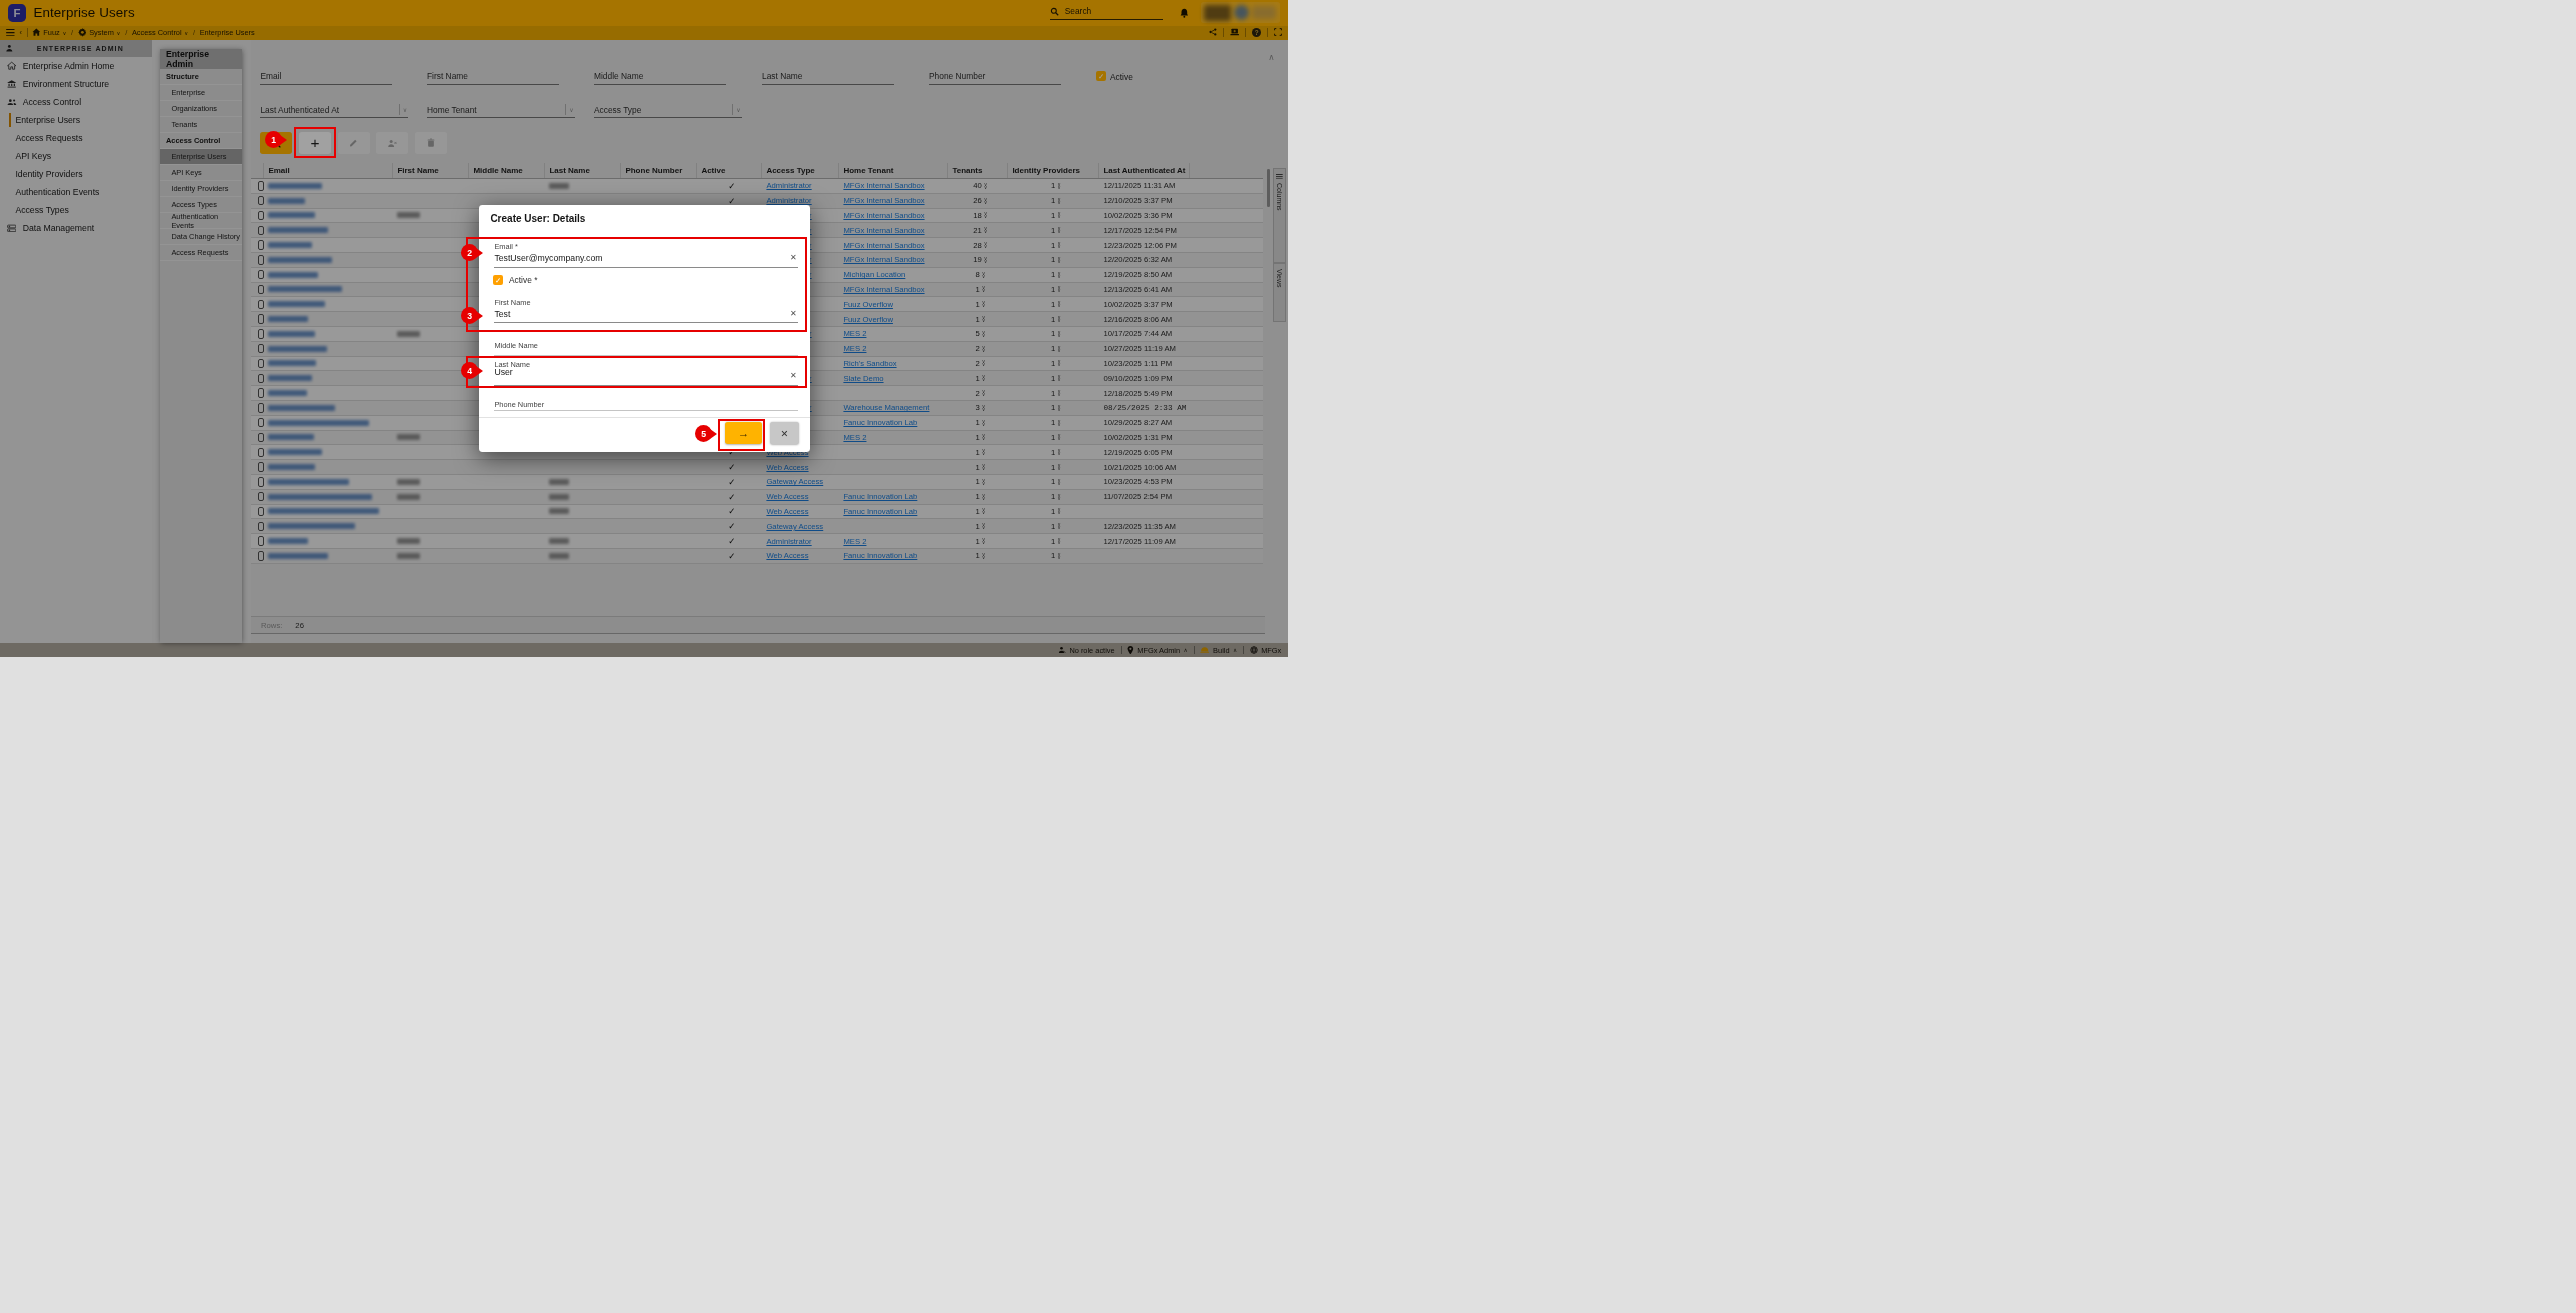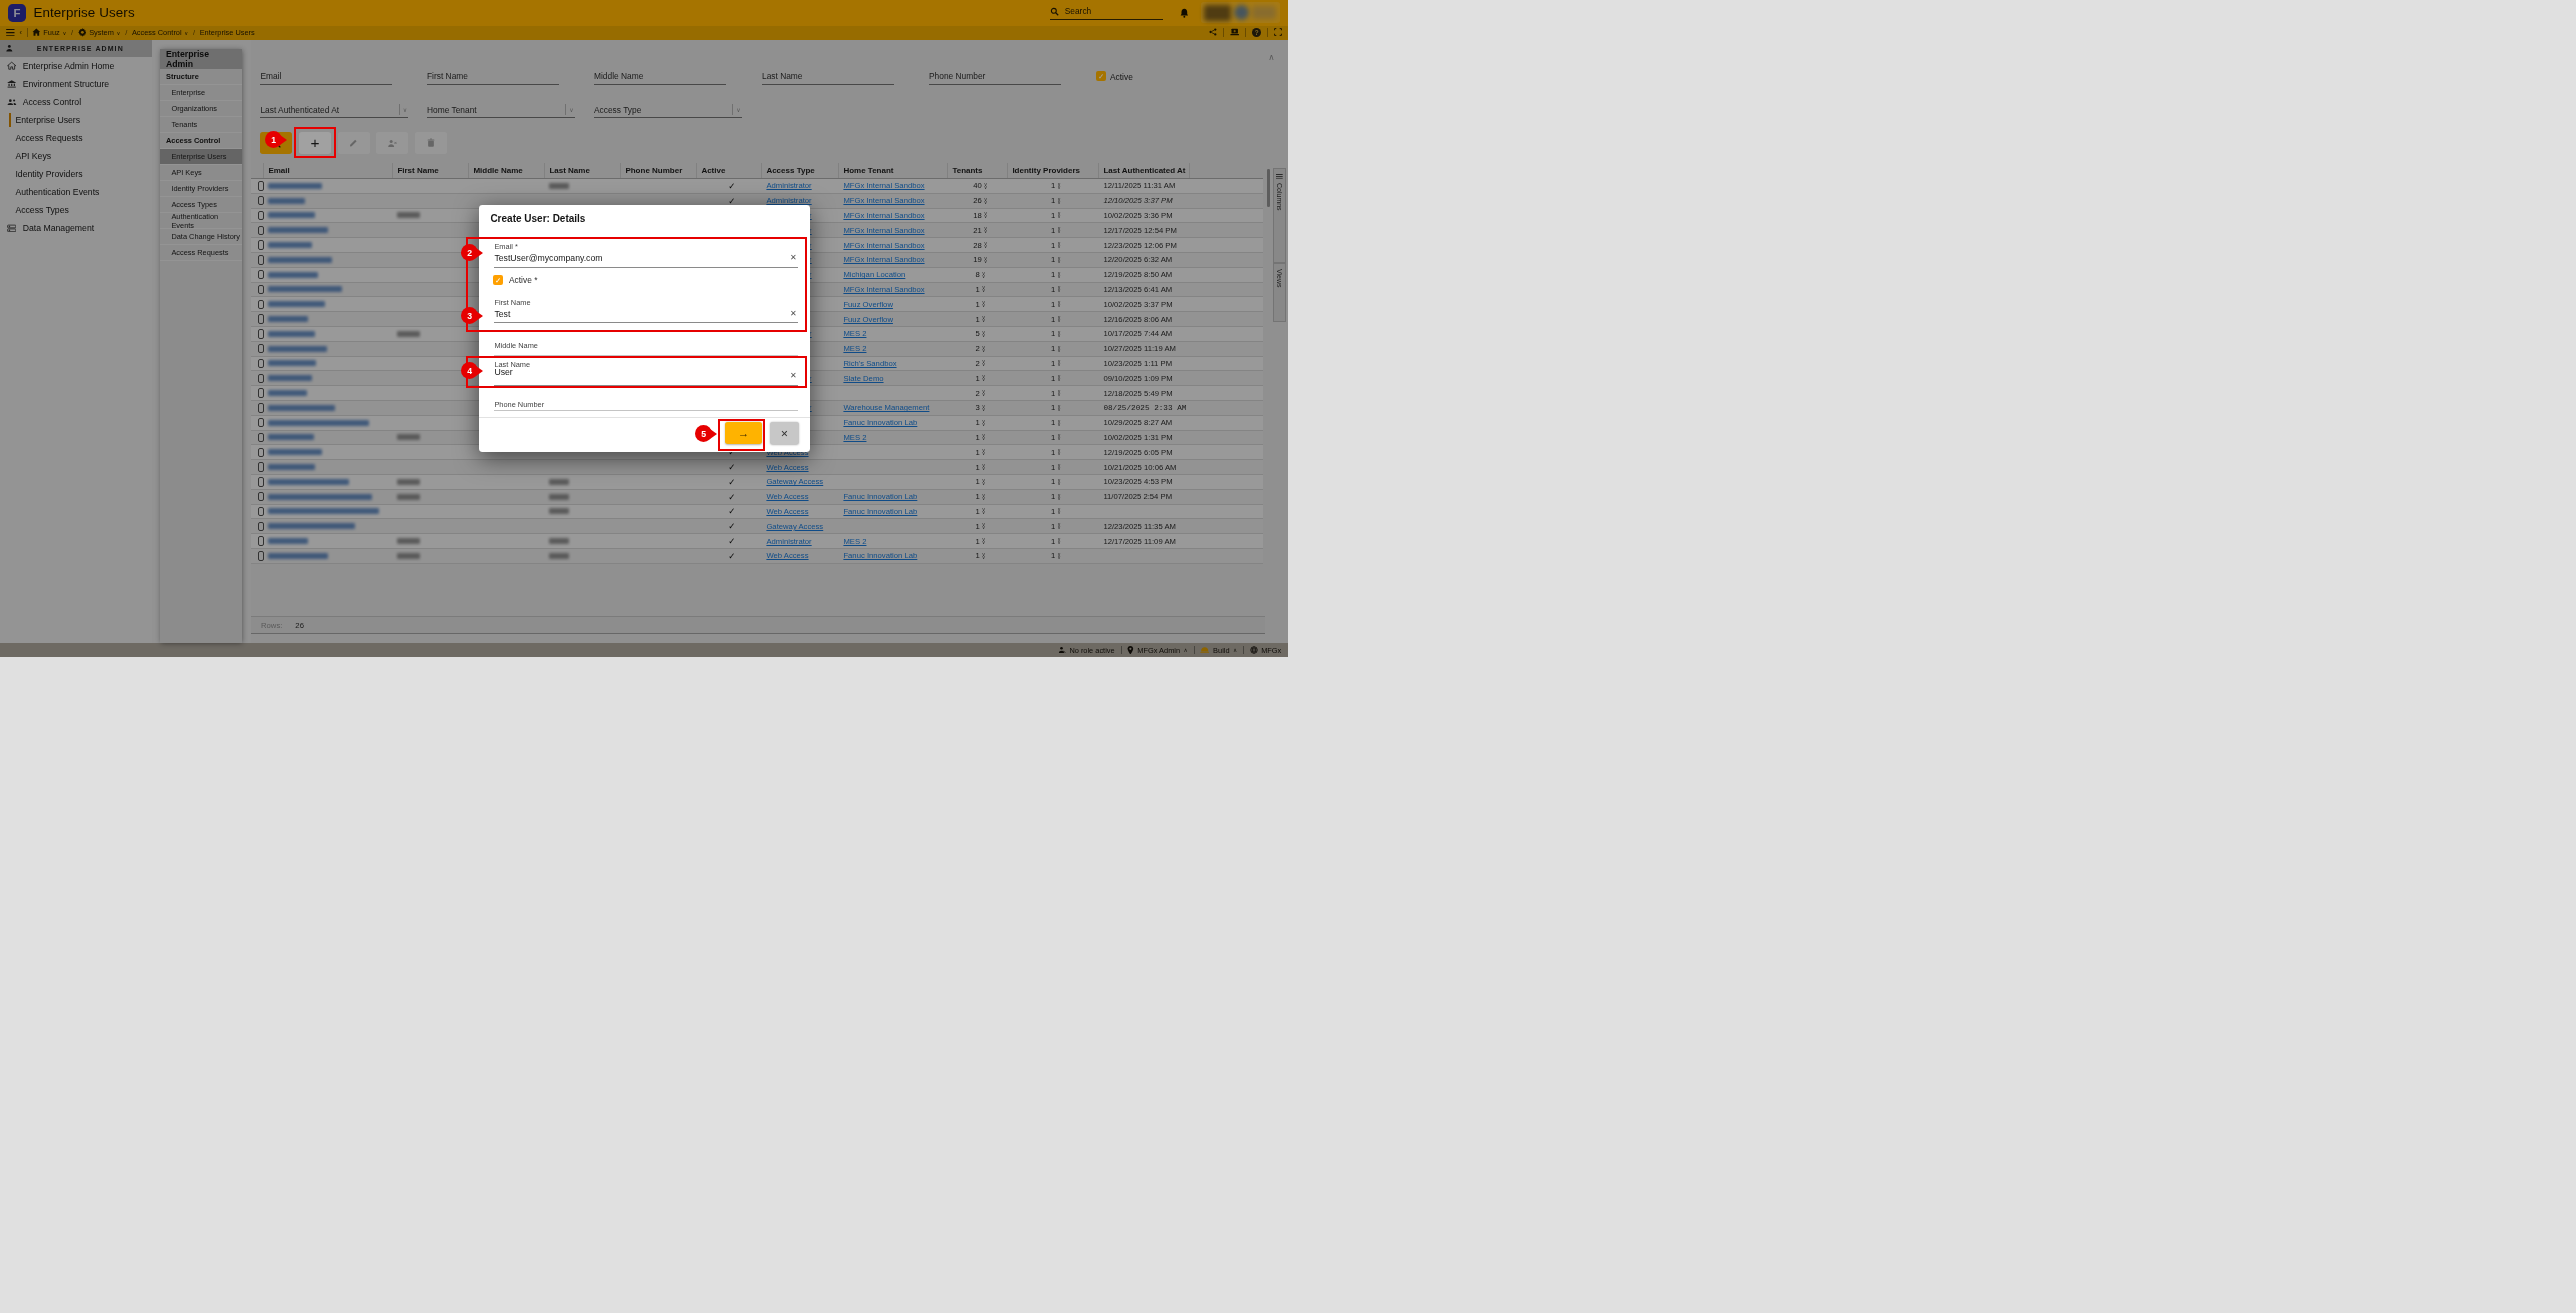--- a/index.html
+++ b/index.html
@@ -530,21 +530,21 @@
         </div>
         <div class="td" style="width: 91px;">
           <span class="numcell">
             <span>1</span>
             <span class="dblv">
               <span>∨</span>
               <span>∨</span>
             </span>
           </span>
         </div>
-        <div class="td" style="width: 91px; font-style: italic;">
+        <div class="td" style="width: 91px;">
           <span class="date">12/10/2025 3:37 PM</span>
         </div>
         <div class="td" style="width: 73px;"></div>
       </div>
       <div class="tr">
         <div class="td" style="width: 13.4px;">
           <span class="rowcb"></span>
         </div>
         <div class="td" style="width: 129px;">
           <span class="blur-blue" style="width: 47px;"></span>

